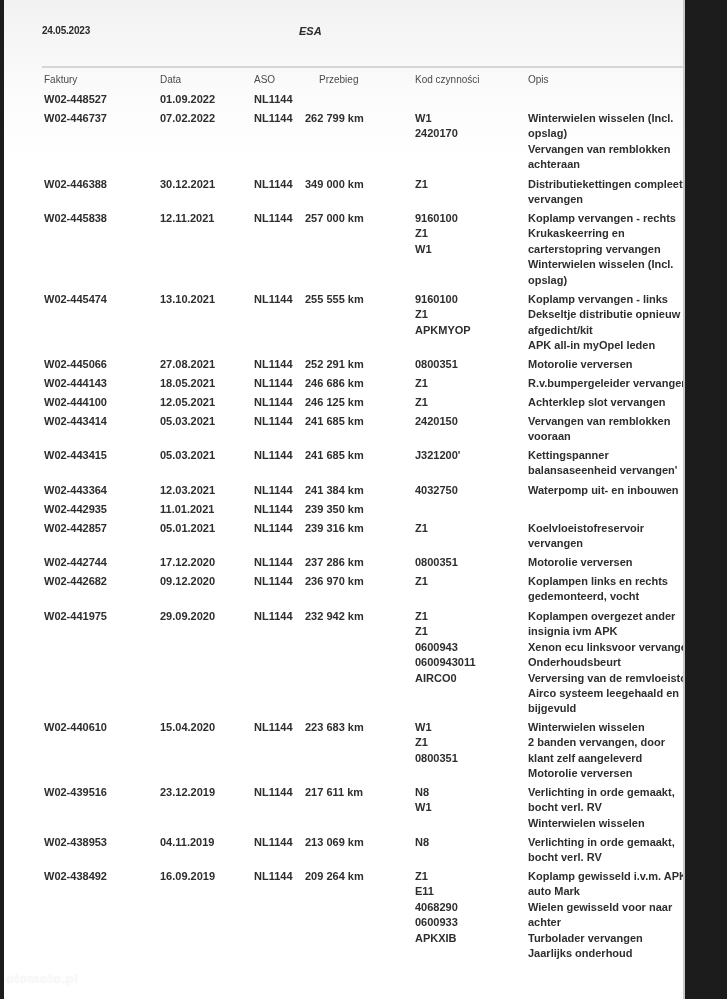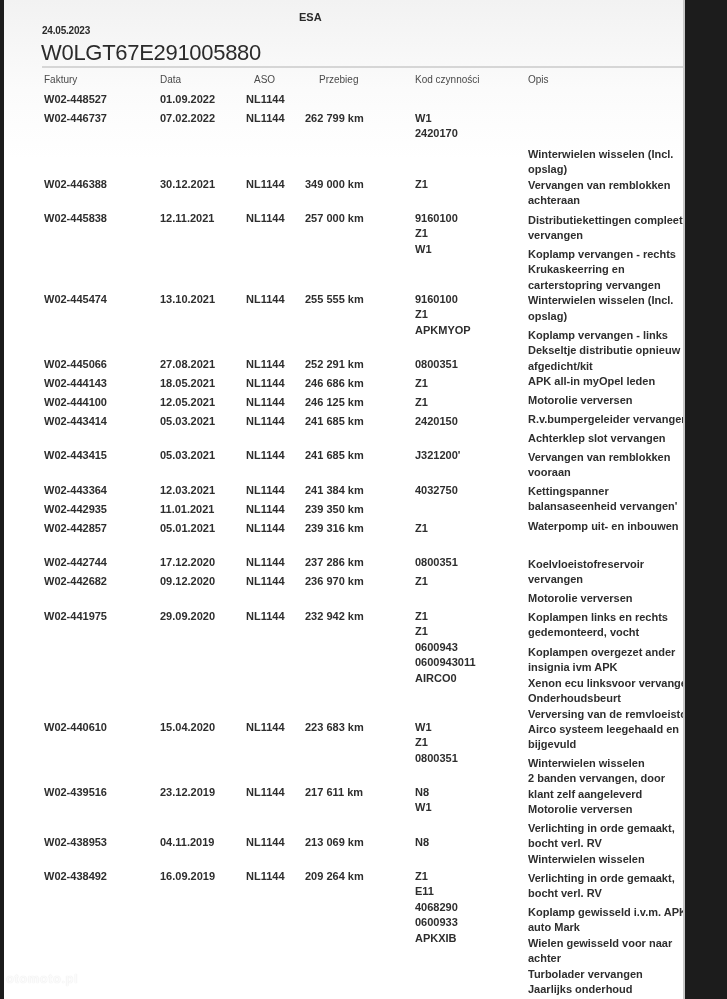--- a/index.html
+++ b/index.html
@@ -17,22 +17,22 @@
   }
   .right-edge {
     position: absolute; left: 683px; top: 0; width: 2px; height: 999px;
     background: #c8c8c8;
   }
   .hdr-date {
     position: absolute; left: 38px; top: 25px;
     font-size: 10px; color: #2a2a2a; font-weight: bold; letter-spacing: -0.2px;
   }
   .hdr-esa {
-    position: absolute; left: 295px; top: 11px;
-    font-size: 11px; color: #2a2a2a; font-weight: bold;
+    position: absolute; left: 295px; top: 25px;
+    font-size: 11px; color: #2a2a2a; font-weight: bold; font-style: italic;
   }
   .hdr-vin {
     position: absolute; left: 37px; top: 40px;
     font-size: 22px; color: #2b2b2b; letter-spacing: -0.3px;
   }
   .hdr-rule {
     position: absolute; left: 38px; top: 66px; width: 645px; height: 2px;
     background: #d6d6d6;
   }
   .col-head {
@@ -40,39 +40,38 @@
   }
   .rows { position: absolute; left: 0; top: 0; width: 100%; }
   .row { position: absolute; left: 0; width: 100%; }
   .cell {
     position: absolute; top: 0;
     font-size: 11px; color: #2e2e2e; font-weight: bold;
     line-height: 15.4px; white-space: nowrap;
   }
   .c-fak { left: 40px; }
   .c-dat { left: 156px; }
-  .c-aso { left: 242px; text-align: right; }
+  .c-aso { left: 250px; text-align: right; }
   .c-prz { left: 301px; }
   .c-kod { left: 411px; }
-  .c-opis { left: 524px; margin-top: 36px; }
+  .c-opis { left: 524px; }
   .lines div { white-space: nowrap; }
   .watermark {
     position: absolute; left: 6px; top: 971px;
     font-size: 13px; color: rgba(255,255,255,0.85);
     font-weight: bold; letter-spacing: 0.5px;
     text-shadow: 0 0 1px #ddd;
   }
 </style>
 </head>
 <body>
 
 <div class="page">
   <div class="hdr-date">24.05.2023</div>
   <div class="hdr-esa">ESA</div>
-  <div class="hdr-vin">W0LGT67E291005880</div>
   <div class="hdr-rule"></div>
 
   <div class="col-head" style="left:40px">Faktury</div>
   <div class="col-head" style="left:156px">Data</div>
   <div class="col-head" style="left:250px">ASO</div>
   <div class="col-head" style="left:315px">Przebieg</div>
   <div class="col-head" style="left:411px">Kod czynności</div>
   <div class="col-head" style="left:524px">Opis</div>
 
   <div class="rows" id="rows">

